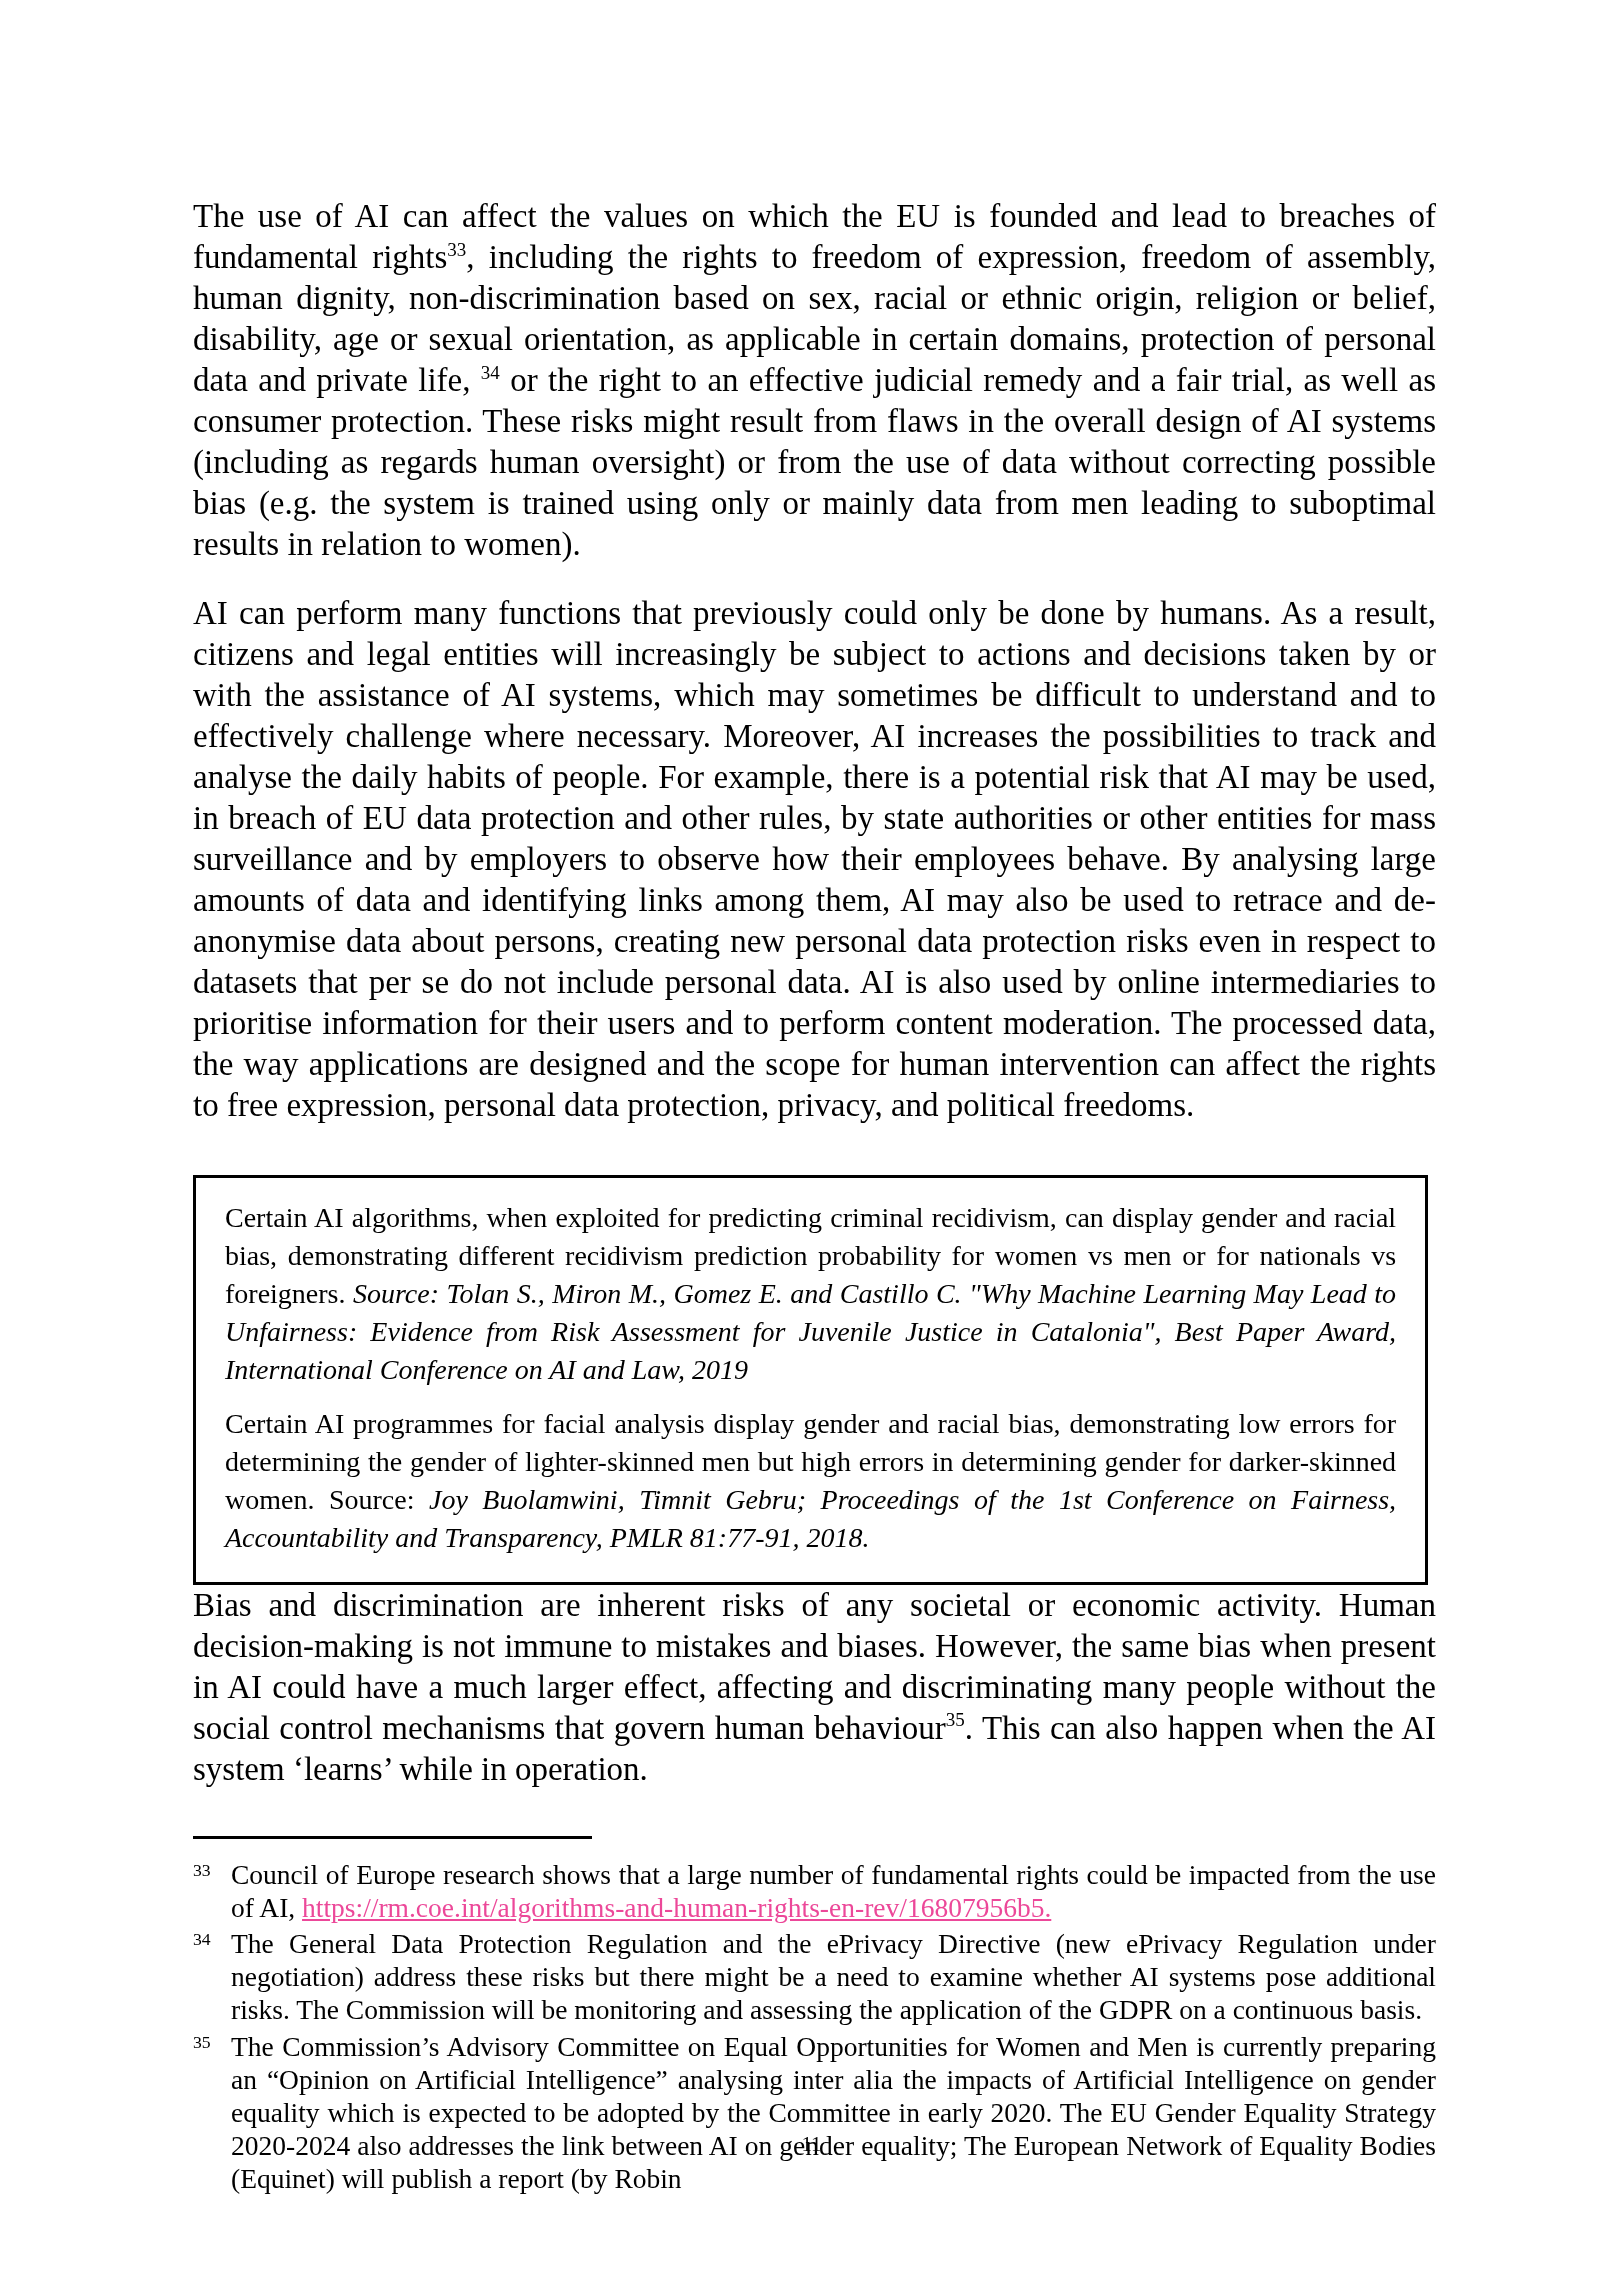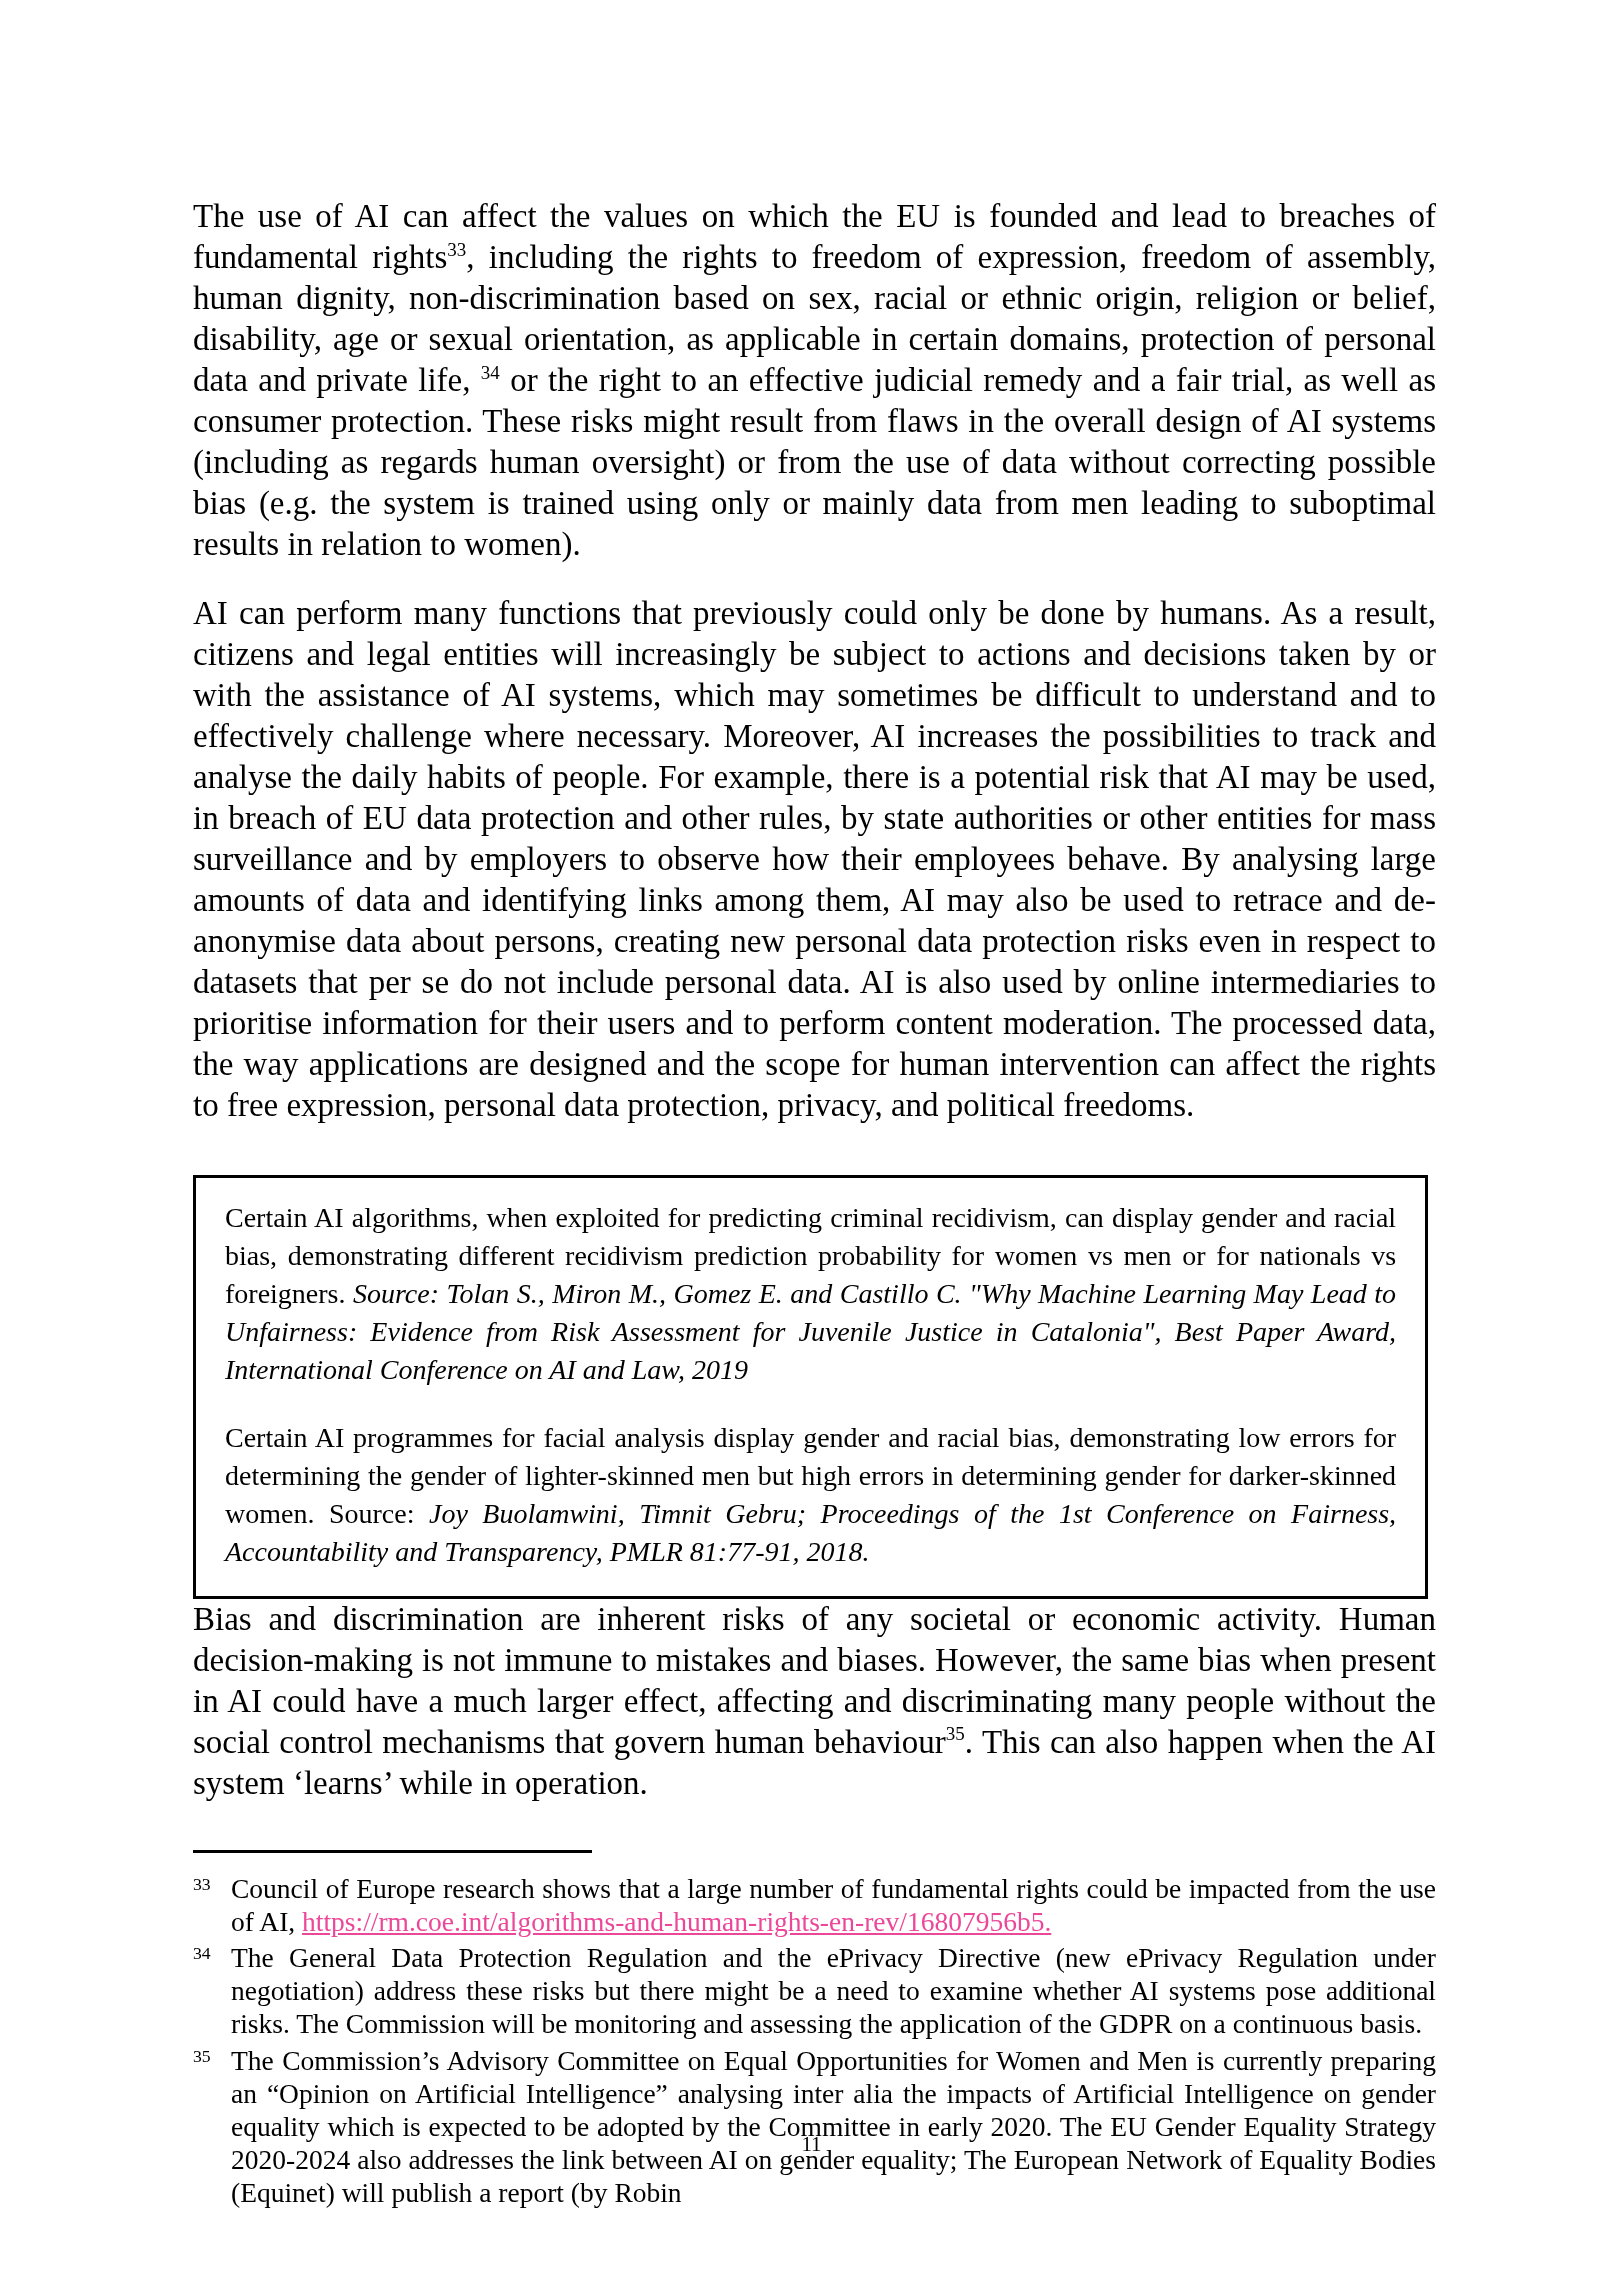--- a/index.html
+++ b/index.html
@@ -41,21 +41,21 @@
     margin: 49px 7.9px 0 0;
     padding: 21px 29px 25px 29px;
   }
   .box-para {
     font-size: 28px;
     line-height: 38px;
     text-align: justify;
     margin: 0;
   }
   .box-para + .box-para {
-    margin-top: 30px;
+    margin-top: 16px;
   }
   .box-para em, .fn-text em {
     font-style: italic;
   }
   .bias-para {
     margin-bottom: 0;
   }
   .footnotes {
     margin-top: 46px;
   }

